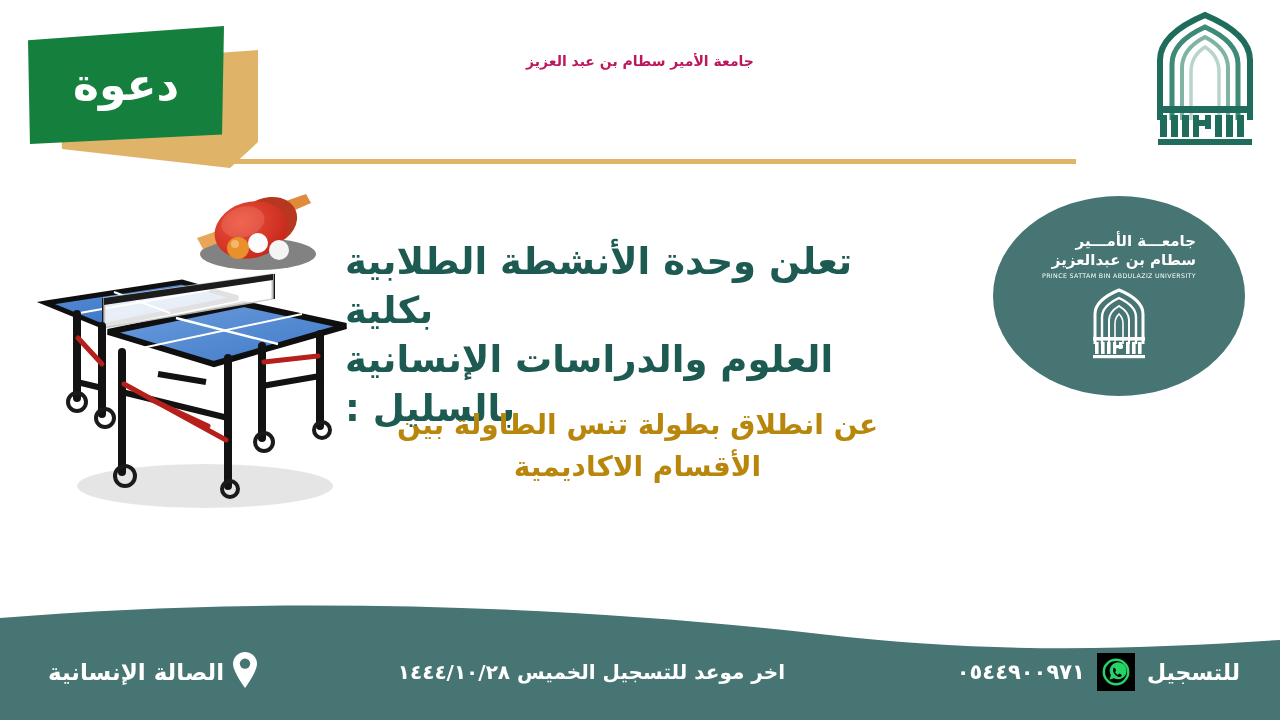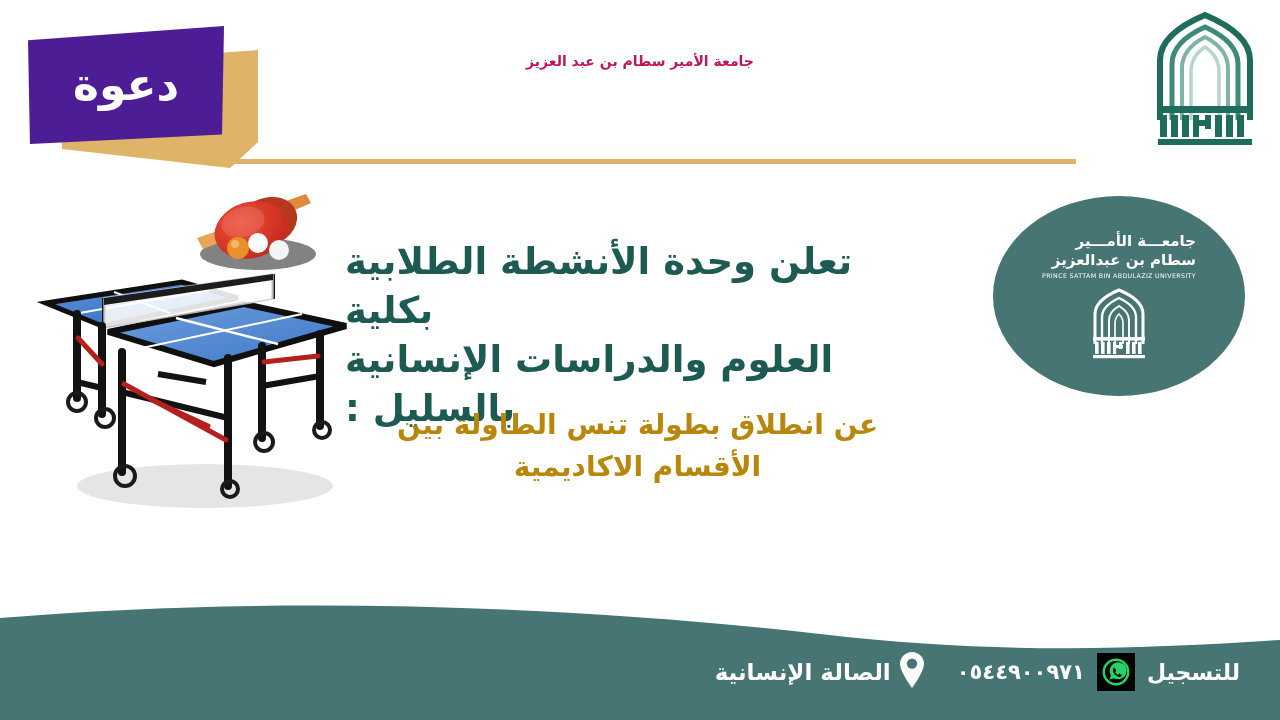--- a/index.html
+++ b/index.html
@@ -37,21 +37,21 @@
     background: #dfb469;
     clip-path: polygon(0% 12%, 100% 0%, 100% 78%, 86% 100%, 2% 84%);
     filter: drop-shadow(2px 3px 3px rgba(0,0,0,0.22));
   }
   .banner-teal {
     position: absolute;
     left: 0px;
     top: 4px;
     width: 196px;
     height: 118px;
-    background: #4c1d95;
+    background: #15803d;
     clip-path: polygon(0% 12%, 100% 0%, 99% 92%, 1% 100%);
     filter: drop-shadow(3px 4px 4px rgba(0,0,0,0.28));
     display: flex;
     align-items: center;
     justify-content: center;
   }
   .banner-text {
     color: #ffffff;
     font-size: 44px;
     font-weight: 700;
@@ -414,20 +414,21 @@
       <span class="wa-box">
         <svg viewBox="0 0 32 32" width="30" height="30" aria-hidden="true">
           <circle cx="16" cy="16" r="13" fill="none" stroke="#25d366" stroke-width="2.6"></circle>
           <path d="M9 24 L10.6 19.4 A9 9 0 1 1 14 22.6 Z" fill="#25d366"></path>
           <path d="M13 12.4 c0.4 -0.9 0.9 -0.8 1.3 -0.8 c0.4 0 0.7 0.1 1 0.8 l0.7 1.6 c0.2 0.5 0 0.9 -0.3 1.2 l-0.5 0.5 c-0.2 0.2 -0.2 0.4 -0.1 0.6 c0.5 0.9 1.6 2 2.6 2.5 c0.2 0.1 0.5 0.1 0.7 -0.1 l0.6 -0.7 c0.3 -0.3 0.6 -0.4 1 -0.2 l1.6 0.8 c0.5 0.3 0.6 0.6 0.5 1.1 c-0.2 0.8 -1 1.5 -2 1.6 c-1 0.1 -2.6 -0.4 -4.3 -1.9 c-1.8 -1.6 -2.7 -3.3 -2.9 -4.3 c-0.2 -1 0 -1.9 0.4 -2.4 Z" fill="#000000"></path>
         </svg>
       </span>
       <span class="footer-phone">٠٥٤٤٩٠٠٩٧١</span>
     </div>
 
+    <div class="footer-deadline">اخر موعد للتسجيل الخميس ١٤٤٤/١٠/٢٨</div>
 
     <div class="footer-venue">
       <span>
         <svg viewBox="0 0 26 38" width="26" height="38" aria-hidden="true">
           <path d="M13 1 C6.4 1 1 6.3 1 12.8 C1 21 13 37 13 37 C13 37 25 21 25 12.8 C25 6.3 19.6 1 13 1 Z" fill="#ffffff"></path>
           <circle cx="13" cy="12.6" r="5.2" fill="#467573"></circle>
         </svg>
       </span>
       <span class="footer-venue-label">الصالة الإنسانية</span>
     </div>

